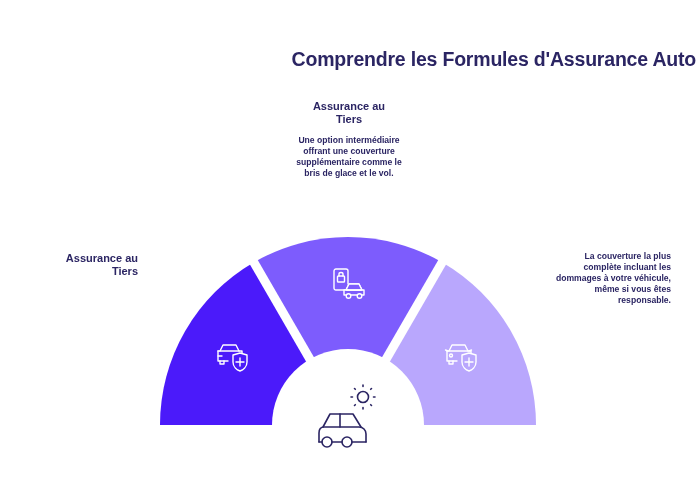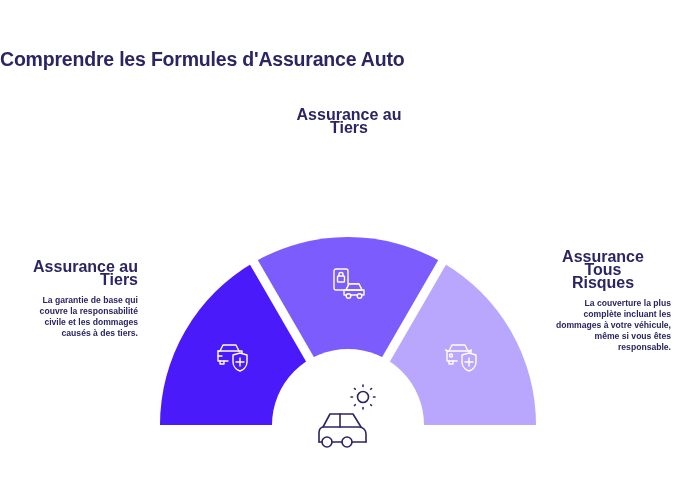--- a/index.html
+++ b/index.html
@@ -1,52 +1,48 @@
 <!DOCTYPE html>
 <html><head>
 <meta charset="utf-8">
 <style>
   html, body { margin: 0; padding: 0; background: #ffffff; }
   body { width: 696px; height: 498px; position: relative; overflow: hidden; font-family: "Liberation Sans", "DejaVu Sans", sans-serif; color: #2a2560; }
-  .title { position: absolute; left: 0; width: 696px; top: 48px; text-align: left; font-size: 19.5px; font-weight: bold; color: #2b2563; letter-spacing: -0.2px; }
+  .title { position: absolute; left: 0; width: 696px; top: 48px; text-align: right; font-size: 19.5px; font-weight: bold; color: #2b2563; letter-spacing: -0.2px; }
   .label-block { position: absolute; }
-  .label-title { font-size: 16px; font-weight: bold; line-height: 13px; color: #2b2563; margin-top: 8px; }
+  .label-title { font-size: 11px; font-weight: bold; line-height: 13px; color: #2b2563; }
   .label-desc { font-size: 8.6px; font-weight: bold; line-height: 11px; color: #2b2563; margin-top: 9px; }
   #lbl-mid { left: 288px; top: 100px; width: 122px; text-align: center; }
   #lbl-left { left: 22px; top: 252px; width: 116px; text-align: right; }
   #lbl-right { left: 553px; top: 242px; width: 118px; }
   #lbl-right .label-title { text-align: center; width: 100px; }
   #lbl-right .label-desc { text-align: right; }
   svg.diagram { position: absolute; left: 0; top: 0; }
 </style>
 </head>
 <body>
 
 <div class="title">Comprendre les Formules d'Assurance Auto</div>
 
 <div class="label-block" id="lbl-left">
   <div class="label-title">
     <div>Assurance au</div>
     <div>Tiers</div>
   </div>
-  <div class="label-desc">La garantie de base qui couvre la responsabilité civile et les dommages causés à des tiers.</div>
 </div>
 
 <div class="label-block" id="lbl-mid">
   <div class="label-title">
     <div>Assurance au</div>
     <div>Tiers</div>
   </div>
+  <div class="label-desc">Une option intermédiaire offrant une couverture supplémentaire comme le bris de glace et le vol.</div>
 </div>
 
 <div class="label-block" id="lbl-right">
-  <div class="label-title">
-    <div>Assurance Tous</div>
-    <div>Risques</div>
-  </div>
   <div class="label-desc">La couverture la plus complète incluant les dommages à votre véhicule, même si vous êtes responsable.</div>
 </div>
 
 <svg class="diagram" width="696" height="498" viewBox="0 0 696 498">
 
   <path d="M160,425 A188,188 0 0 1 254,262.2 L348,425 Z" fill="#4b1afa"></path>
 
   <path d="M254,262.2 A188,188 0 0 1 442,262.2 L348,425 Z" fill="#7d5cfd"></path>
 
   <path d="M442,262.2 A188,188 0 0 1 536,425 L348,425 Z" fill="#b9a7fd"></path>

